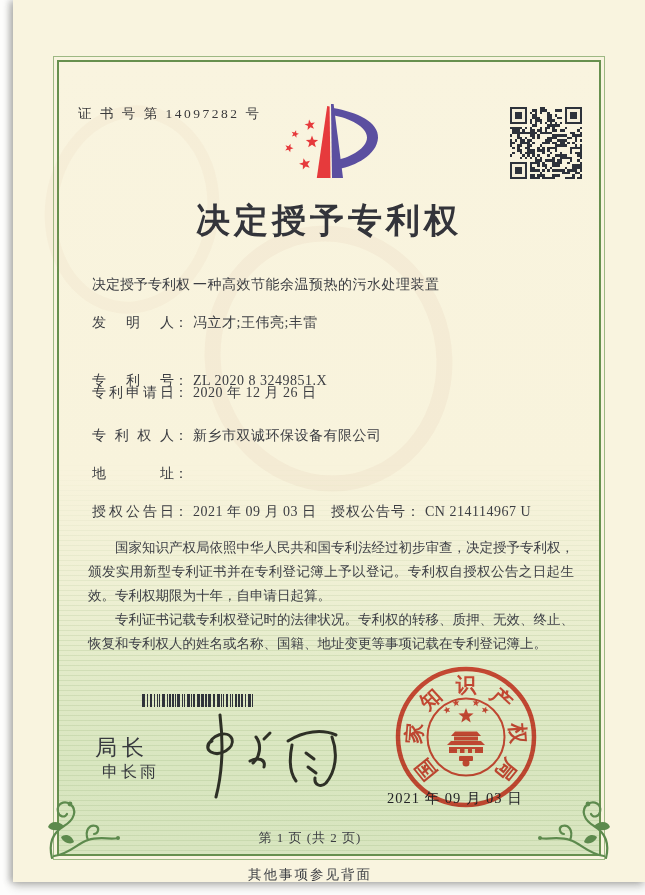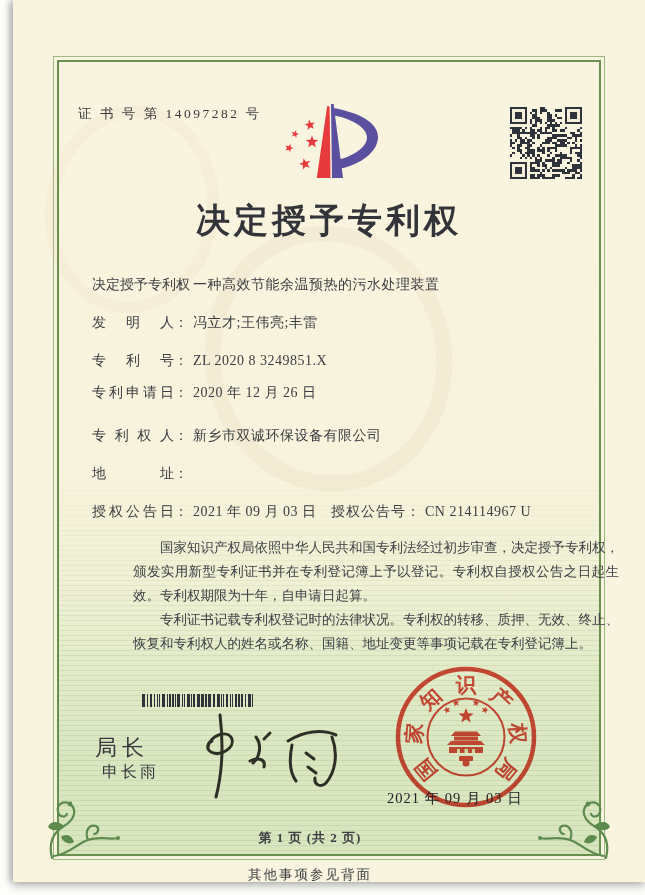--- a/index.html
+++ b/index.html
@@ -48,27 +48,27 @@
     font-size:34px;font-weight:bold;letter-spacing:4px;color:#33343a;
   }
   .field-row{position:absolute;left:92px;display:flex;align-items:baseline;font-size:14px;color:var(--ink);white-space:nowrap;}
   .f-label{display:inline-block;width:82px;text-align:justify;text-align-last:justify;}
   .f-colon{margin-right:5px;}
   .f-value{letter-spacing:.5px;}
   .second-pair{position:absolute;left:239px;display:flex;align-items:baseline;}
   .second-pair .f-label2{letter-spacing:1px;}
   .paras{
     position:absolute;left:88px;top:536px;width:486px;
-    font-size:13.5px;line-height:24px;color:#3e4046;text-align:justify;margin-left:45px;
+    font-size:13.5px;line-height:24px;color:#3e4046;text-align:justify;
   }
   .paras p{margin:0;text-indent:2em;}
   .sig-title{left:95px;top:733px;font-size:22px;letter-spacing:5px;color:#37393e;}
   .sig-name{left:95px;top:762px;font-size:16px;letter-spacing:3px;color:#37393e;margin-left:7px;}
   .seal-date{left:387px;top:789px;font-size:14.5px;letter-spacing:1px;color:#222326;z-index:6;}
-  .page-num{left:40px;top:829px;width:540px;text-align:center;font-size:13px;color:#3c3e43;letter-spacing:1px;font-weight:bold;}
+  .page-num{left:40px;top:829px;width:540px;text-align:center;font-size:13px;color:#3c3e43;letter-spacing:1px;}
   .back-note{left:40px;top:866px;width:540px;text-align:center;font-size:13.5px;color:#3c3e43;letter-spacing:2px;}
   .seal-svg{left:391px;top:663px;opacity:.9;mix-blend-mode:multiply;z-index:5;}
   .logo-svg{left:283px;top:98px;}
   .qr-svg{left:510px;top:107px;}
   .barcode-svg{left:142px;top:694px;}
   .sig-svg{left:190px;top:705px;z-index:4;}
   .corner{z-index:3;}
   .corner-right{transform:scaleX(-1);}
 </style>
 </head>
@@ -431,21 +431,21 @@
   <div class="field-row" style="top:276px">
     <span class="f-label">决定授予专利权</span>
       <span class="f-colon">：</span>
       <span class="f-value">一种高效节能余温预热的污水处理装置</span>
   </div>
   <div class="field-row" style="top:314px">
     <span class="f-label">发明人</span>
       <span class="f-colon">：</span>
       <span class="f-value">冯立才;王伟亮;丰雷</span>
   </div>
-  <div class="field-row" style="top:352px">
+  <div class="field-row" style="top:372px">
     <span class="f-label">专利号</span>
       <span class="f-colon">：</span>
       <span class="f-value">ZL 2020 8 3249851.X</span>
   </div>
   <div class="field-row" style="top:384px">
     <span class="f-label">专利申请日</span>
       <span class="f-colon">：</span>
       <span class="f-value">2020 年 12 月 26 日</span>
   </div>
   <div class="field-row" style="top:427px">

